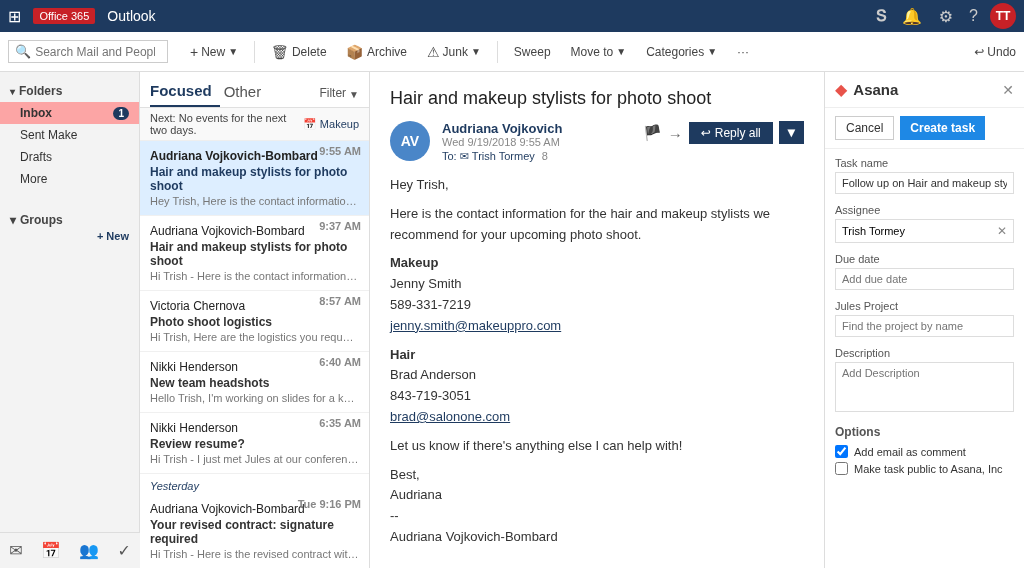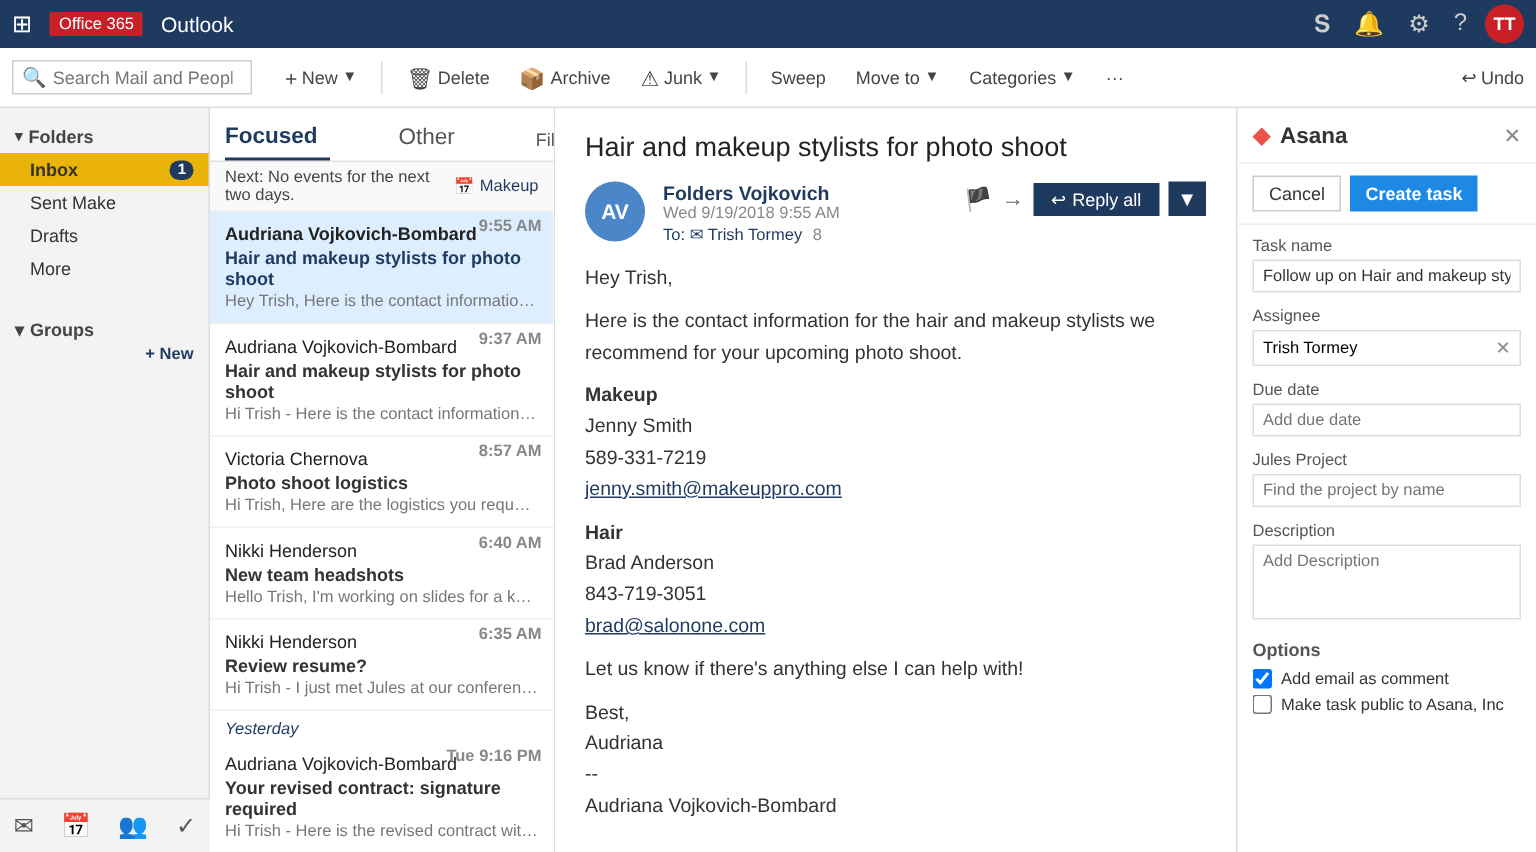--- a/index.html
+++ b/index.html
@@ -86,21 +86,21 @@
     }
     .folder-header .chevron { margin-right: 4px; font-size: 10px; }
     .sidebar-item {
       display: flex;
       align-items: center;
       padding: 4px 10px 4px 20px;
       font-size: 12px;
       color: #333;
       cursor: pointer;
     }
-    .sidebar-item.active { background: #eab308; font-weight: 600; }
+    .sidebar-item.active { background: #fca5a5; font-weight: 600; }
     .sidebar-item .badge {
       margin-left: auto;
       background: #1e3a5f;
       color: #fff;
       font-size: 10px;
       padding: 1px 5px;
       border-radius: 10px;
     }
     .groups-header {
       display: flex;
@@ -130,21 +130,20 @@
       background: #fff;
       border-right: 1px solid #ddd;
       overflow-y: auto;
       flex-shrink: 0;
     }
     .focused-tabs {
       display: flex;
       align-items: center;
       padding: 6px 10px 0 10px;
       border-bottom: 1px solid #e0e0e0;
-      gap: 42px;
     }
     .tab-label {
       font-size: 15px;
       padding: 4px 8px 6px 0;
       cursor: pointer;
       color: #555;
       margin-right: 4px;
     }
     .tab-label.active {
       color: #1e3a5f;
@@ -424,21 +423,21 @@
       <div class="time">Tue 9:16 PM</div>
     </div>
 
   </div>
 
   <div id="email-content">
     <div class="email-subject">Hair and makeup stylists for photo shoot</div>
     <div class="email-header">
       <div class="avatar-circle">AV</div>
       <div class="email-meta">
-        <div class="email-from">Folders Vojkovich</div>
+        <div class="email-from">Audriana Vojkovich</div>
         <div class="email-date">Wed 9/19/2018 9:55 AM</div>
         <div class="email-to">
           <span>To:</span>
           <span style="color:#1e3a5f;">
             <span> ✉ </span>
             <span>Trish Tormey</span>
           </span>
           <span style="margin-left:4px;color:#888;">8</span>
         </div>
       </div>

